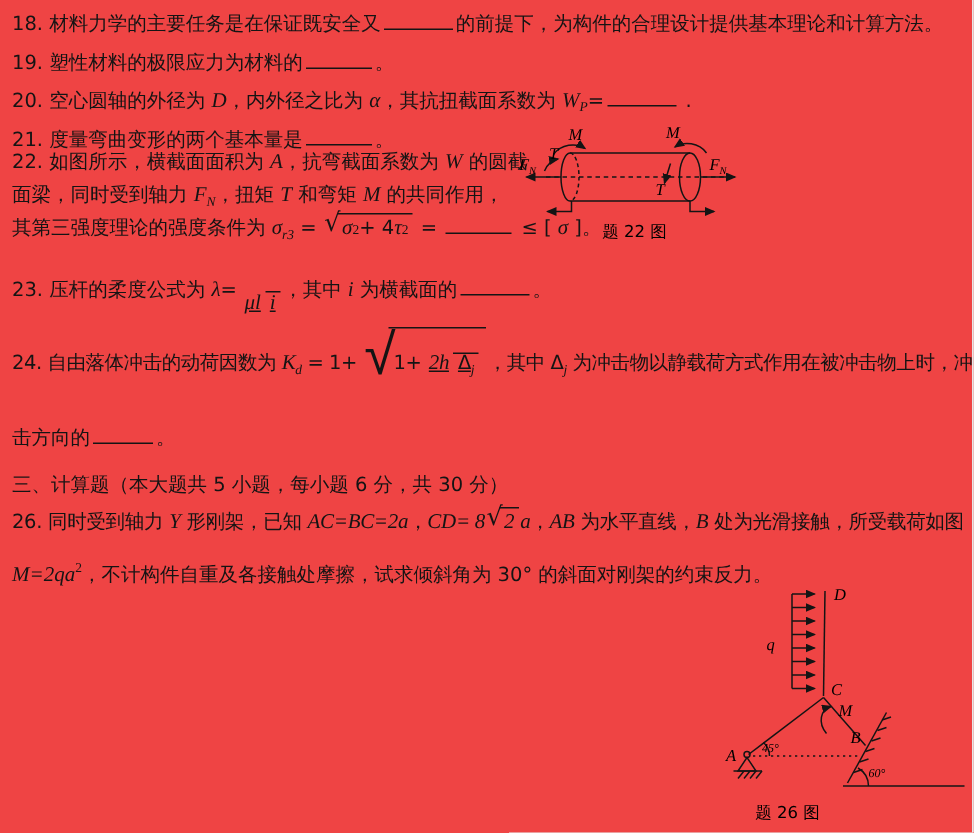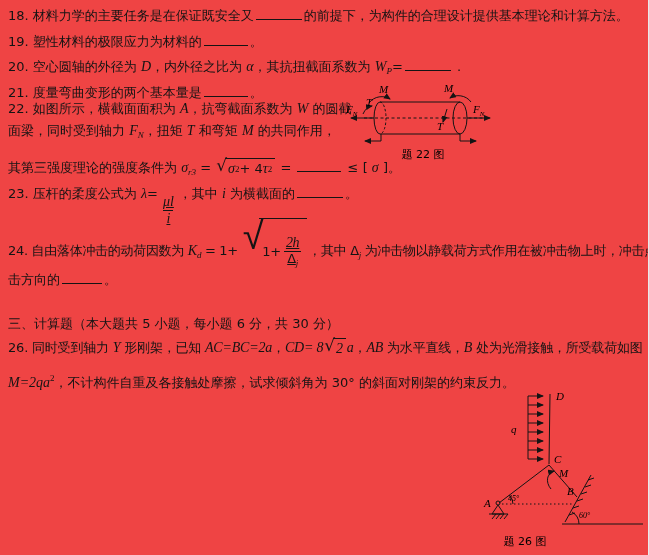--- a/index.html
+++ b/index.html
@@ -7,21 +7,21 @@
     position:relative;width:648px;height:555px;background:#ef4444;
     font-family:"DejaVu Sans","Liberation Sans",sans-serif;
     font-size:13px;color:#141414;overflow:hidden;
   }
   .line{position:absolute;left:8px;white-space:nowrap;line-height:20px;}
   .var{font-family:"Liberation Serif","DejaVu Serif",serif;font-style:italic;font-size:14px;}
   .sb{font-family:"Liberation Serif",serif;font-style:italic;font-size:9px;vertical-align:-3px;}
   .sp{font-family:"Liberation Serif",serif;font-size:9px;vertical-align:6px;}
   .blank{display:inline-block;border-bottom:1px solid #141414;height:13px;margin:0 2px;}
   .w40{width:40px}.w44{width:44px}.w46{width:46px}
-  .frac{display:inline-flex;flex-direction:column;align-items:center;vertical-align:-0.65em;line-height:1.15;margin:16px 2px;text-align:center;text-decoration:underline;}
+  .frac{display:inline-flex;flex-direction:row;align-items:center;vertical-align:-0.65em;line-height:1.15;margin:16px 2px;text-align:center;text-decoration:underline;}
   .fnum{padding:0 3px;}
   .fden{border-top:1px solid #141414;padding:0 3px;}
   .sqrt{display:inline-flex;align-items:flex-start;vertical-align:middle;margin:0 1px;}
   .rsign{font-style:normal;font-family:"DejaVu Sans",sans-serif;font-size:17px;line-height:15px;margin-right:-2px;}
   .rad{border-top:1px solid #141414;padding:0 3px;display:inline-flex;align-items:center;}
   .sqrt.tall{align-items:stretch;vertical-align:middle;}
   .sqrt.tall .rsign{font-size:38px;line-height:36px;margin-right:-4px;font-weight:300;}
   .sqrt.tall .rad{align-items:center;}
   .fig{position:absolute;}
   svg text{font-family:"Liberation Serif","DejaVu Serif",serif;}
@@ -52,21 +52,21 @@
   </div>
 
   <div class="line" style="top:99px">
     <span>22. </span><span>如图所示，横截面面积为 </span><span class="var">A</span><span>，抗弯截面系数为 </span><span class="var">W</span><span> 的圆截</span>
   </div>
 
   <div class="line" style="top:121px">
     <span>面梁，同时受到轴力 </span><span class="var">F</span><span class="sb">N</span><span>，扭矩 </span><span class="var">T</span><span> 和弯矩 </span><span class="var">M</span><span> 的共同作用，</span>
   </div>
 
-  <div class="line" style="top:158px">
+  <div class="line" style="top:142px">
     <span>其第三强度理论的强度条件为 </span><span class="var">σ</span><span class="sb">r3</span><span> = </span><span class="sqrt">
         <span class="rsign">√</span>
         <span class="rad">
           <span class="var">σ</span>
           <span class="sp">2</span>
           <span> + 4</span>
           <span class="var">τ</span>
           <span class="sp">2</span>
         </span>
       </span><span> = </span><span class="blank w44"></span><span> ≤ [ </span><span class="var">σ</span><span> ]。</span>
@@ -85,21 +85,21 @@
         <span class="rad">
           <span>1+</span>
           <span class="frac">
             <span class="fnum var">2h</span>
             <span class="fden"><span>Δ</span><span class="sb">j</span></span>
           </span>
         </span>
       </span><span>，其中 </span><span>Δ</span><span class="sb">j</span><span> 为冲击物以静载荷方式作用在被冲击物上时，冲击点沿冲</span>
   </div>
 
-  <div class="line" style="top:270px">
+  <div class="line" style="top:282px">
     <span>击方向的</span><span class="blank w40"></span><span>。</span>
   </div>
 
 
   <div class="line" style="top:314px">
     <span>三、计算题（本大题共 5 小题，每小题 6 分，共 30 分）</span>
   </div>
 
   <div class="line" style="top:338px;letter-spacing:-0.2px">
     <span>26. </span><span>同时受到轴力 </span><span class="var">Y</span><span> 形刚架，已知 </span><span class="var">AC=BC=2a</span><span>，</span><span class="var">CD= 8</span><span class="sqrt">

